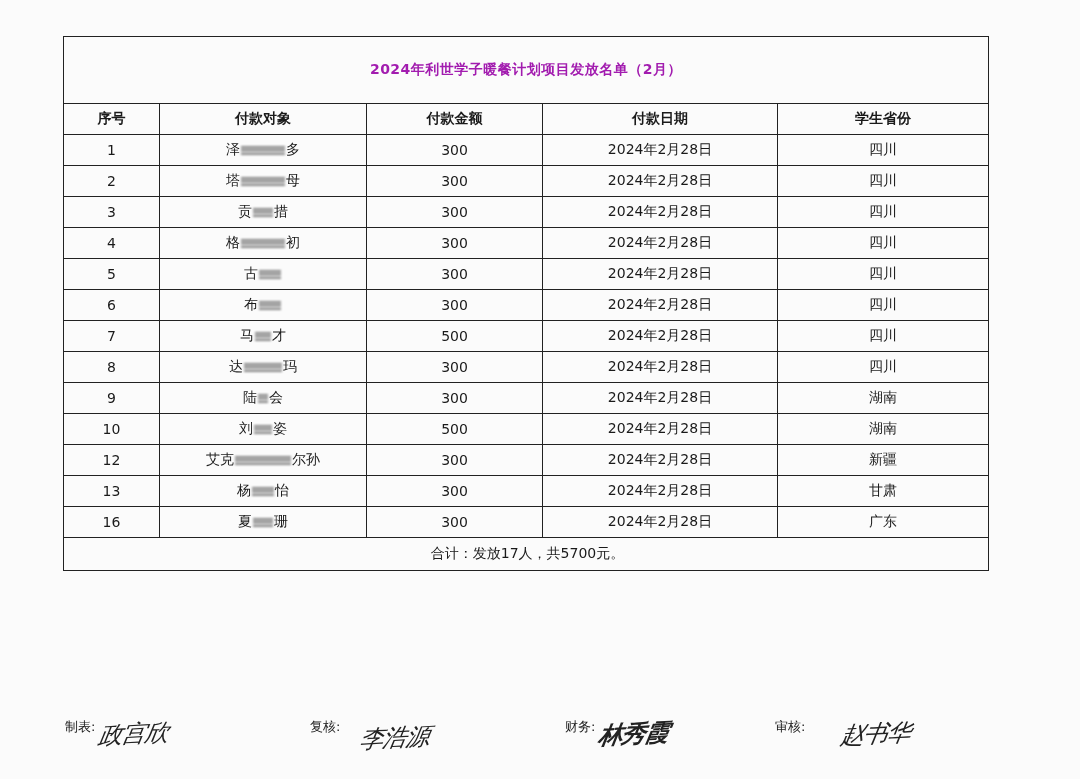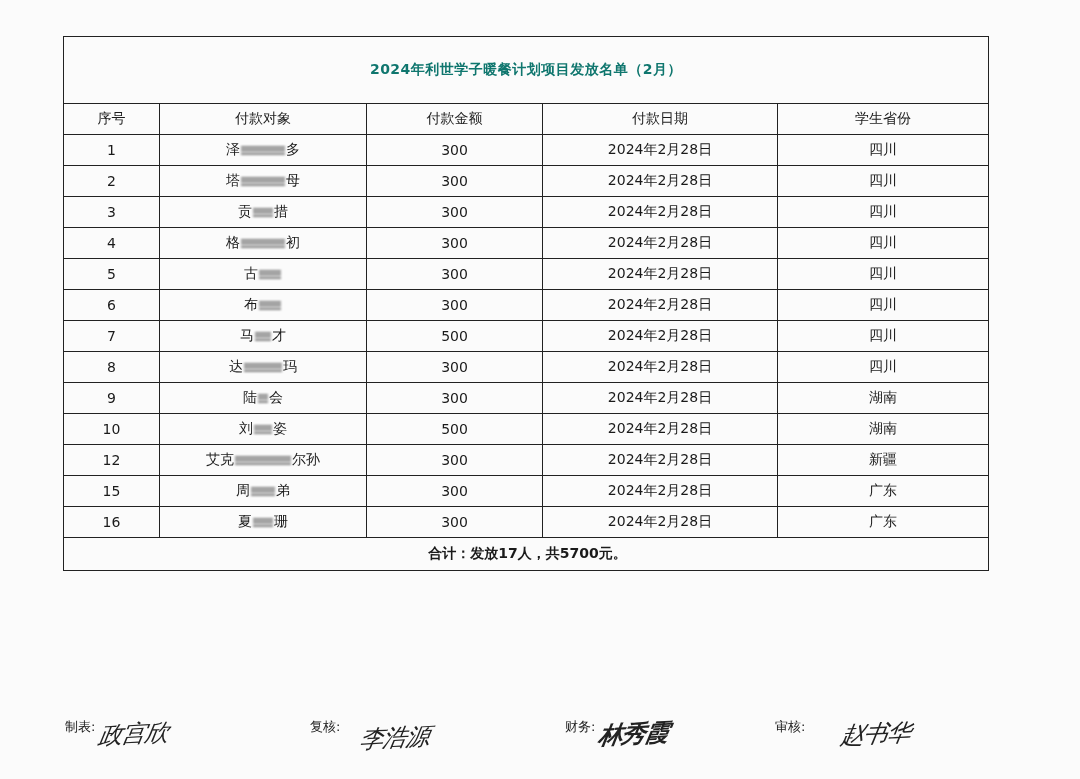--- a/index.html
+++ b/index.html
@@ -24,39 +24,39 @@
     text-align: center;
     padding: 0;
     font-size: 14px;
     height: 30px;
   }
   .title-cell {
     height: 66px !important;
     font-size: 24px;
     font-weight: bold;
     letter-spacing: 0.5px;
-    color: #0f766e;
-  }
-  th { font-weight: normal; font-size: 14px; height: 31px; }
+    color: #a21caf;
+  }
+  th { font-weight: bold; font-size: 14px; height: 31px; }
   .col-idx { width: 96px; }
   .col-name { width: 207px; }
   .col-amt { width: 176px; }
   .col-date { width: 235px; }
   .col-prov { width: 211px; }
   .redact {
     display: inline-block;
     height: 9px;
     vertical-align: middle;
     background: repeating-linear-gradient(180deg, #8a8a8a 0px, #8a8a8a 2px, #d8d8d8 2px, #d8d8d8 3.5px);
     filter: blur(0.8px);
     margin: 0 1px;
   }
   .total-cell {
     text-align: center;
-    font-weight: bold;
+    font-weight: normal;
     font-size: 15px;
     padding-left: 3px !important;
     height: 32px !important;
   }
   .signs {
     position: absolute; top: 712px; left: 63px; width: 930px; height: 60px;
   }
   .sign {
     position: absolute; top: 6px;
     font-size: 13px;
@@ -169,25 +169,25 @@
           <td>湖南</td>
         </tr>
         <tr>
           <td>12</td>
           <td><span>艾克</span><span class="redact" style="width:56px"></span><span>尔孙</span></td>
           <td>300</td>
           <td>2024年2月28日</td>
           <td>新疆</td>
         </tr>
         <tr>
-          <td>15</td>
-          <td><span>周</span><span class="redact" style="width:24px"></span><span>弟</span></td>
-          <td>300</td>
-          <td>2024年2月28日</td>
-          <td>广东</td>
+          <td>13</td>
+          <td><span>杨</span><span class="redact" style="width:22px"></span><span>怡</span></td>
+          <td>300</td>
+          <td>2024年2月28日</td>
+          <td>甘肃</td>
         </tr>
         <tr>
           <td>16</td>
           <td><span>夏</span><span class="redact" style="width:20px"></span><span>珊</span></td>
           <td>300</td>
           <td>2024年2月28日</td>
           <td>广东</td>
         </tr>
       </tbody>
     <tfoot>

